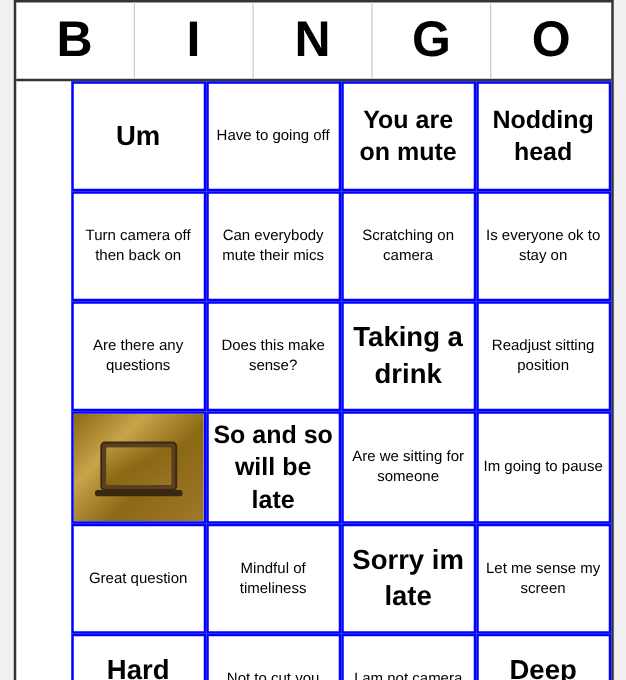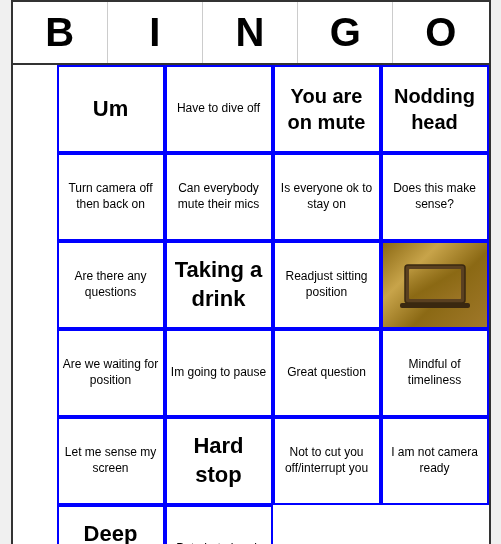--- a/index.html
+++ b/index.html
@@ -82,42 +82,45 @@
     <div class="bingo-letter">I</div>
     <div class="bingo-letter">N</div>
     <div class="bingo-letter">G</div>
     <div class="bingo-letter">O</div>
   </div>
   <div class="bingo-grid" id="grid-container">
   <div class="bingo-cell large-text">
         <span class="cell-text">Um</span>
       </div>
       <div class="bingo-cell">
-        <span class="cell-text">Have to dive off</span>
+        <span class="cell-text">Have to going off</span>
       </div>
       <div class="bingo-cell medium-text">
         <span class="cell-text">You are on mute</span>
       </div>
       <div class="bingo-cell medium-text">
         <span class="cell-text">Nodding head</span>
       </div>
       <div class="bingo-cell">
         <span class="cell-text">Turn camera off then back on</span>
       </div>
       <div class="bingo-cell">
         <span class="cell-text">Can everybody mute their mics</span>
       </div>
       <div class="bingo-cell">
+        <span class="cell-text">Scratching on camera</span>
+      </div>
+      <div class="bingo-cell">
         <span class="cell-text">Is everyone ok to stay on</span>
       </div>
       <div class="bingo-cell">
-        <span class="cell-text">Does this make sense?</span>
+        <span class="cell-text">Are there any questions</span>
       </div>
       <div class="bingo-cell">
-        <span class="cell-text">Are there any questions</span>
+        <span class="cell-text">Does this make sense?</span>
       </div>
       <div class="bingo-cell large-text">
         <span class="cell-text">Taking a drink</span>
       </div>
       <div class="bingo-cell">
         <span class="cell-text">Readjust sitting position</span>
       </div>
       <div class="bingo-cell image-cell">
         <div class="image-placeholder">
           <svg width="80" height="70" viewBox="0 0 80 70" xmlns="http://www.w3.org/2000/svg">
@@ -128,31 +131,37 @@
       <defs>
         <linearGradient id="wood" x1="0%" y1="0%" x2="100%" y2="100%">
           <stop offset="0%" style="stop-color:#C8A44A;stop-opacity:0.8"></stop>
           <stop offset="50%" style="stop-color:#8B6914;stop-opacity:0.6"></stop>
           <stop offset="100%" style="stop-color:#A0782A;stop-opacity:0.8"></stop>
         </linearGradient>
       </defs>
     </svg>
         </div>
       </div>
+      <div class="bingo-cell medium-text">
+        <span class="cell-text">So and so will be late</span>
+      </div>
       <div class="bingo-cell">
-        <span class="cell-text">Are we waiting for position</span>
+        <span class="cell-text">Are we sitting for someone</span>
       </div>
       <div class="bingo-cell">
         <span class="cell-text">Im going to pause</span>
       </div>
       <div class="bingo-cell">
         <span class="cell-text">Great question</span>
       </div>
       <div class="bingo-cell">
         <span class="cell-text">Mindful of timeliness</span>
+      </div>
+      <div class="bingo-cell large-text">
+        <span class="cell-text">Sorry im late</span>
       </div>
       <div class="bingo-cell">
         <span class="cell-text">Let me sense my screen</span>
       </div>
       <div class="bingo-cell large-text">
         <span class="cell-text">Hard stop</span>
       </div>
       <div class="bingo-cell">
         <span class="cell-text">Not to cut you off/interrupt you</span>
       </div>

